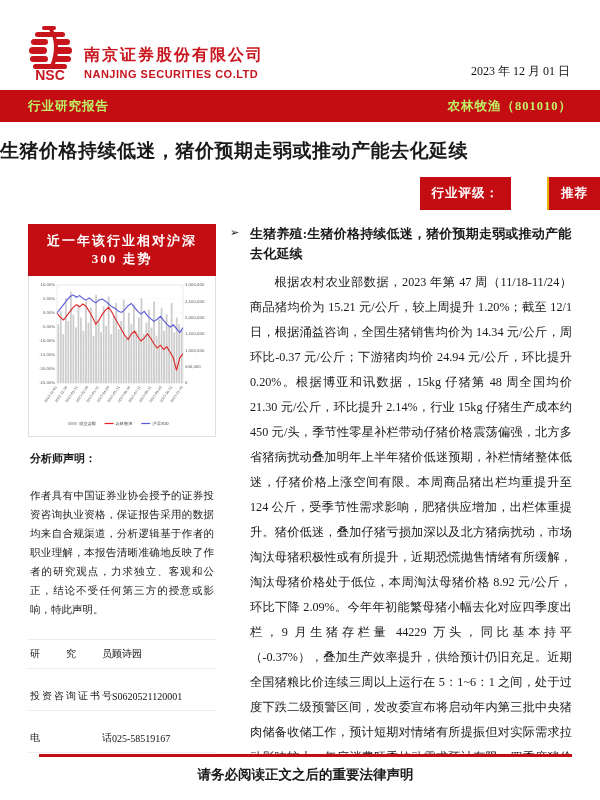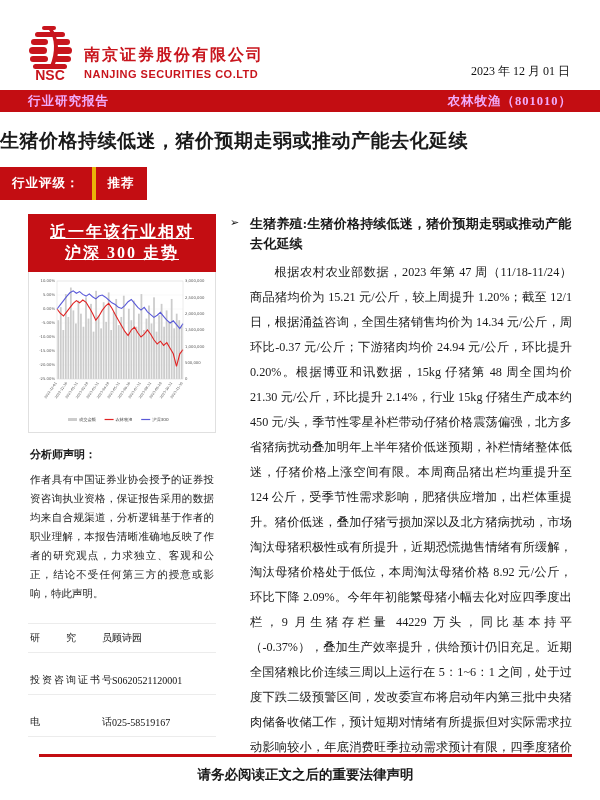--- a/index.html
+++ b/index.html
@@ -9,37 +9,37 @@
   .header{display:flex;justify-content:space-between;align-items:flex-end;
           padding:26px 30px 8px 28px;}
   .brand{display:flex;align-items:flex-end;gap:8px;}
   .brand-names{padding-bottom:2px;margin-top:16px;}
   .company-cn{font-size:16px;font-weight:bold;color:#C8151D;letter-spacing:2px;
               font-family:"Liberation Sans","DejaVu Sans",sans-serif;}
   .company-en{font-size:11px;font-weight:bold;color:#C8151D;letter-spacing:.5px;margin-top:2px;
               font-family:"Liberation Sans","DejaVu Sans",sans-serif;}
   .report-date{font-size:12px;color:#111;padding-bottom:2px;}
   
-  .band{height:22px;background:#C30D12;color:#f0abfc;display:flex;
+  .band{height:32px;background:#C30D12;color:#bef264;display:flex;
         justify-content:space-between;align-items:center;padding:0 28px;
         font-size:12.5px;font-weight:bold;letter-spacing:1px;}
   
   .title{margin-top:16px;text-align:left;font-size:19px;font-weight:bold;letter-spacing:.5px;}
-  .rating-row{display:flex;margin-top:13px;}
+  .rating-row{display:flex;justify-content:flex-end;margin-top:13px;gap:36px;}
   .rating-box{background:#C30D12;color:#fff;font-weight:bold;font-size:12.5px;
               padding:8px 12px;letter-spacing:1px;}
-  .rating-box.value{border-left:4px solid #eab308;}
+  .rating-box.value{border-left:2px solid #eab308;}
   
   .cols{display:flex;padding:0 28px;margin-top:14px;}
   .aside{width:188px;flex-shrink:0;}
-  .chart-header{background:#C30D12;color:#fff;font-weight:bold;font-size:16px;
-                text-align:center;padding:8px 16px;letter-spacing:2px;text-decoration:underline;}
+  .chart-header{background:#C30D12;color:#fff;font-weight:bold;font-size:13px;
+                text-align:center;padding:8px 16px;letter-spacing:2px;}
   .chart-box{border:1px solid #e0e0e0;border-top:none;background:#fff;padding:3px 1px 1px 1px;}
   .statement{margin-top:14px;padding:0 2px;}
-  .statement-title{font-weight:bold;font-size:11px;margin-bottom:8px;}
+  .statement-title{font-weight:bold;font-size:11px;margin-bottom:20px;}
   .statement-text{font-size:10.5px;line-height:19px;text-align:justify;color:#222;}
   .contacts{margin-top:20px;}
   .c-row{display:flex;align-items:center;padding:7px 2px;border-bottom:1px solid #ececec;
          font-size:10px;margin-top:13px;}
   .c-row:first-child{border-top:1px solid #ececec;}
   .c-label{width:82px;display:inline-block;text-align:justify;text-align-last:justify;
            flex-shrink:0;color:#222;}
   .c-value{color:#111;}
   .c-gap{height:16px;border-bottom:none;}
   .group2 .c-row:first-child{border-top:1px solid #ececec;}

